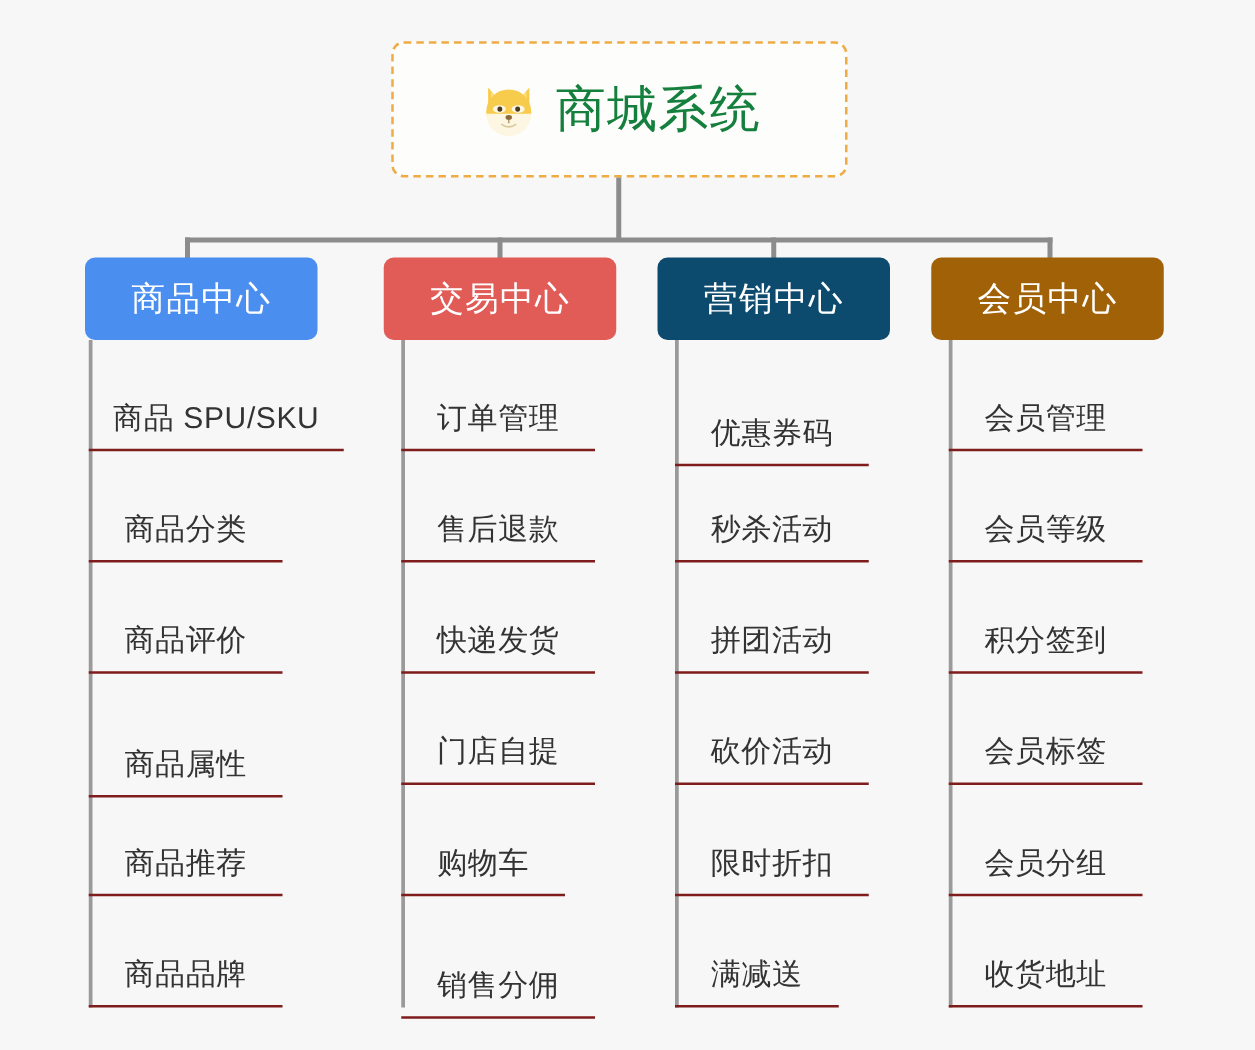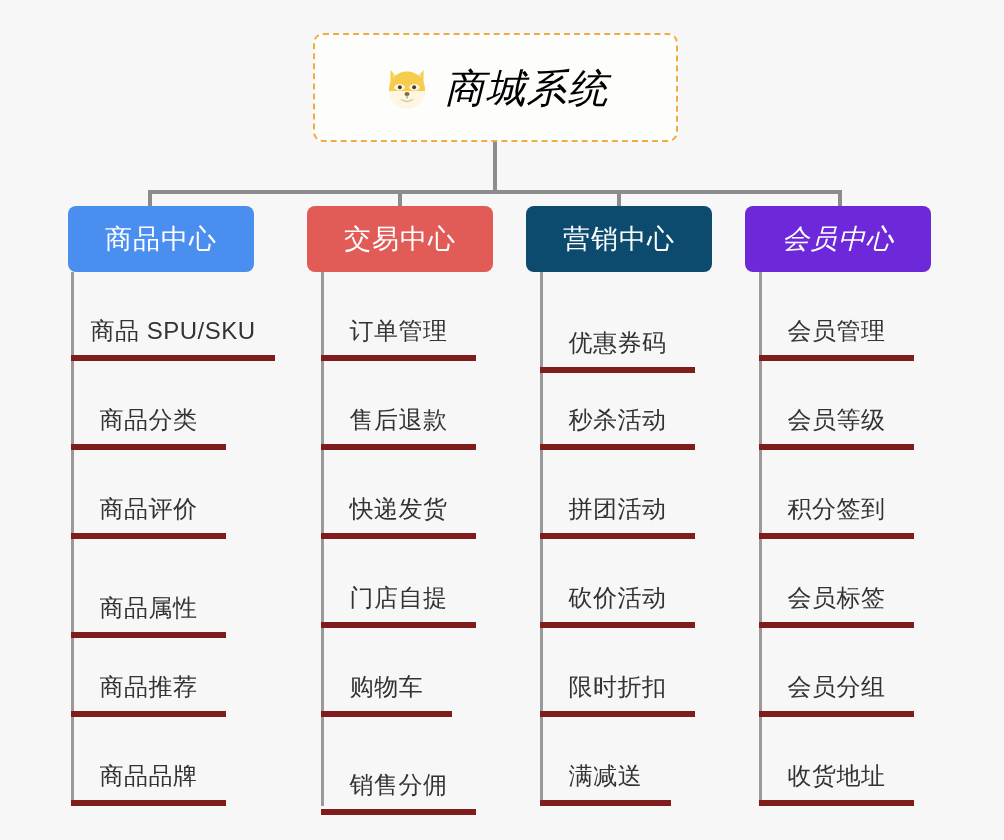--- a/index.html
+++ b/index.html
@@ -30,25 +30,24 @@
     background: #fdfdfb;
     border: 2px dashed #f0ac44;
     border-radius: 10px;
     display: flex;
     align-items: center;
     justify-content: center;
     gap: 14px;
   }
   .root-title {
     font-size: 40px;
-    color: #000000;
+    color: #15803d;
     letter-spacing: 1px;
     line-height: 1;
     white-space: nowrap;
-    font-style: italic;
   }
   .shiba-icon {
     width: 48px;
     height: 48px;
     flex: 0 0 48px;
     display: block;
   }
 
   
   .conn {
@@ -86,21 +85,21 @@
     left: 0;
     top: 0;
     width: 3px;
     background: #9a9a9a;
   }
   .leaf {
     position: absolute;
     left: 0;
     height: 89px;
     box-sizing: border-box;
-    border-bottom: 6px solid #7f1d1d;
+    border-bottom: 2px solid #7f1d1d;
     display: flex;
     align-items: flex-end;
     justify-content: center;
   }
   .leaf-label {
     font-size: 24px;
     color: #333333;
     line-height: 1;
     padding-bottom: 12px;
     white-space: nowrap;
@@ -208,21 +207,21 @@
         <div class="leaf" style="top: 267px; width: 155px;">
           <span class="leaf-label">砍价活动</span>
         </div>
         <div class="leaf" style="top: 356px; width: 155px;">
           <span class="leaf-label">限时折扣</span>
         </div>
         <div class="leaf" style="top: 445px; width: 131px;">
           <span class="leaf-label">满减送</span>
         </div>
       </div>
-      <div class="cat-box" style="left: 745px; width: 186px; background: #6d28d9; font-style: italic;">
+      <div class="cat-box" style="left: 745px; width: 186px; background: #a16207;">
         <span class="cat-label">会员中心</span>
       </div>
       <div class="column" style="left: 759px; height: 534px;">
         <div class="col-trunk" style="height: 534px;"></div>
         <div class="leaf" style="top: 0px; width: 155px;">
           <span class="leaf-label">会员管理</span>
         </div>
         <div class="leaf" style="top: 89px; width: 155px;">
           <span class="leaf-label">会员等级</span>
         </div>

